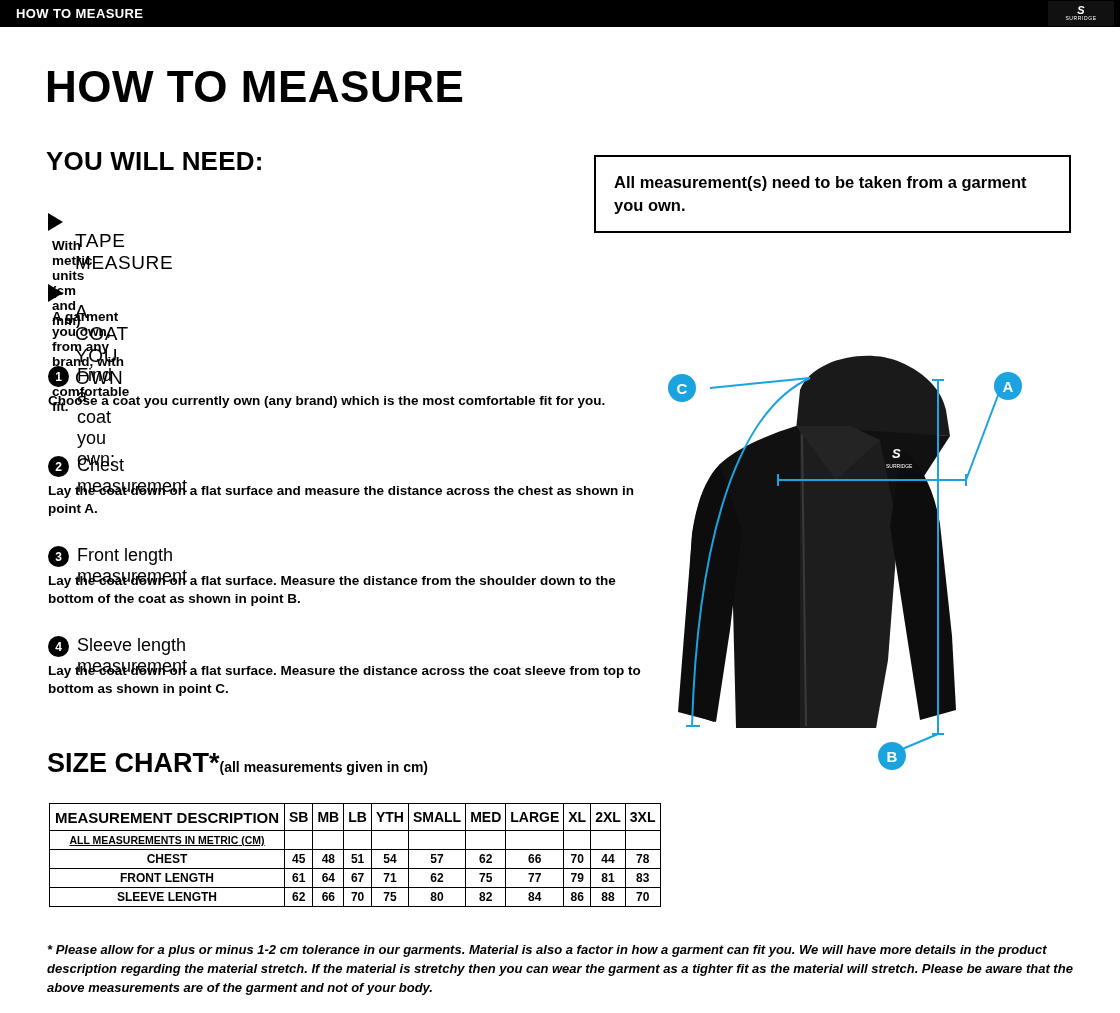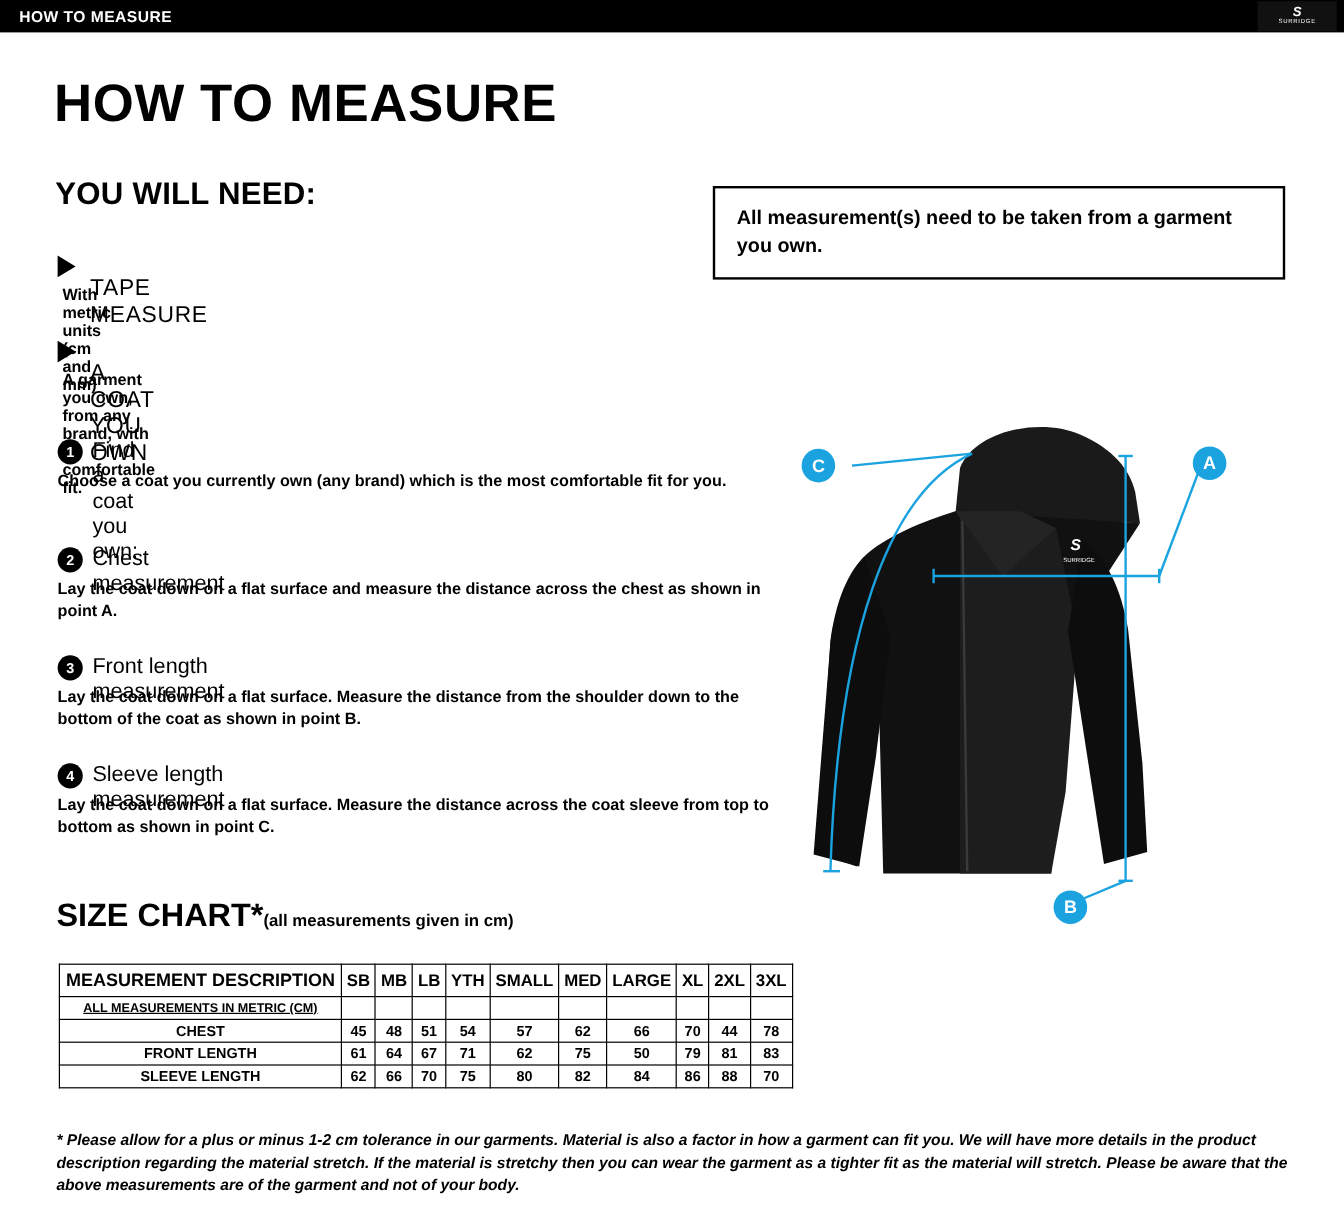--- a/index.html
+++ b/index.html
@@ -377,21 +377,21 @@
       <td>78</td>
     </tr>
     <tr>
       <td class="desc">FRONT LENGTH</td>
       <td>61</td>
       <td>64</td>
       <td>67</td>
       <td>71</td>
       <td>62</td>
       <td>75</td>
-      <td>50</td>
+      <td>77</td>
       <td>79</td>
       <td>81</td>
       <td>83</td>
     </tr>
     <tr>
       <td class="desc">SLEEVE LENGTH</td>
       <td>62</td>
       <td>66</td>
       <td>70</td>
       <td>75</td>

